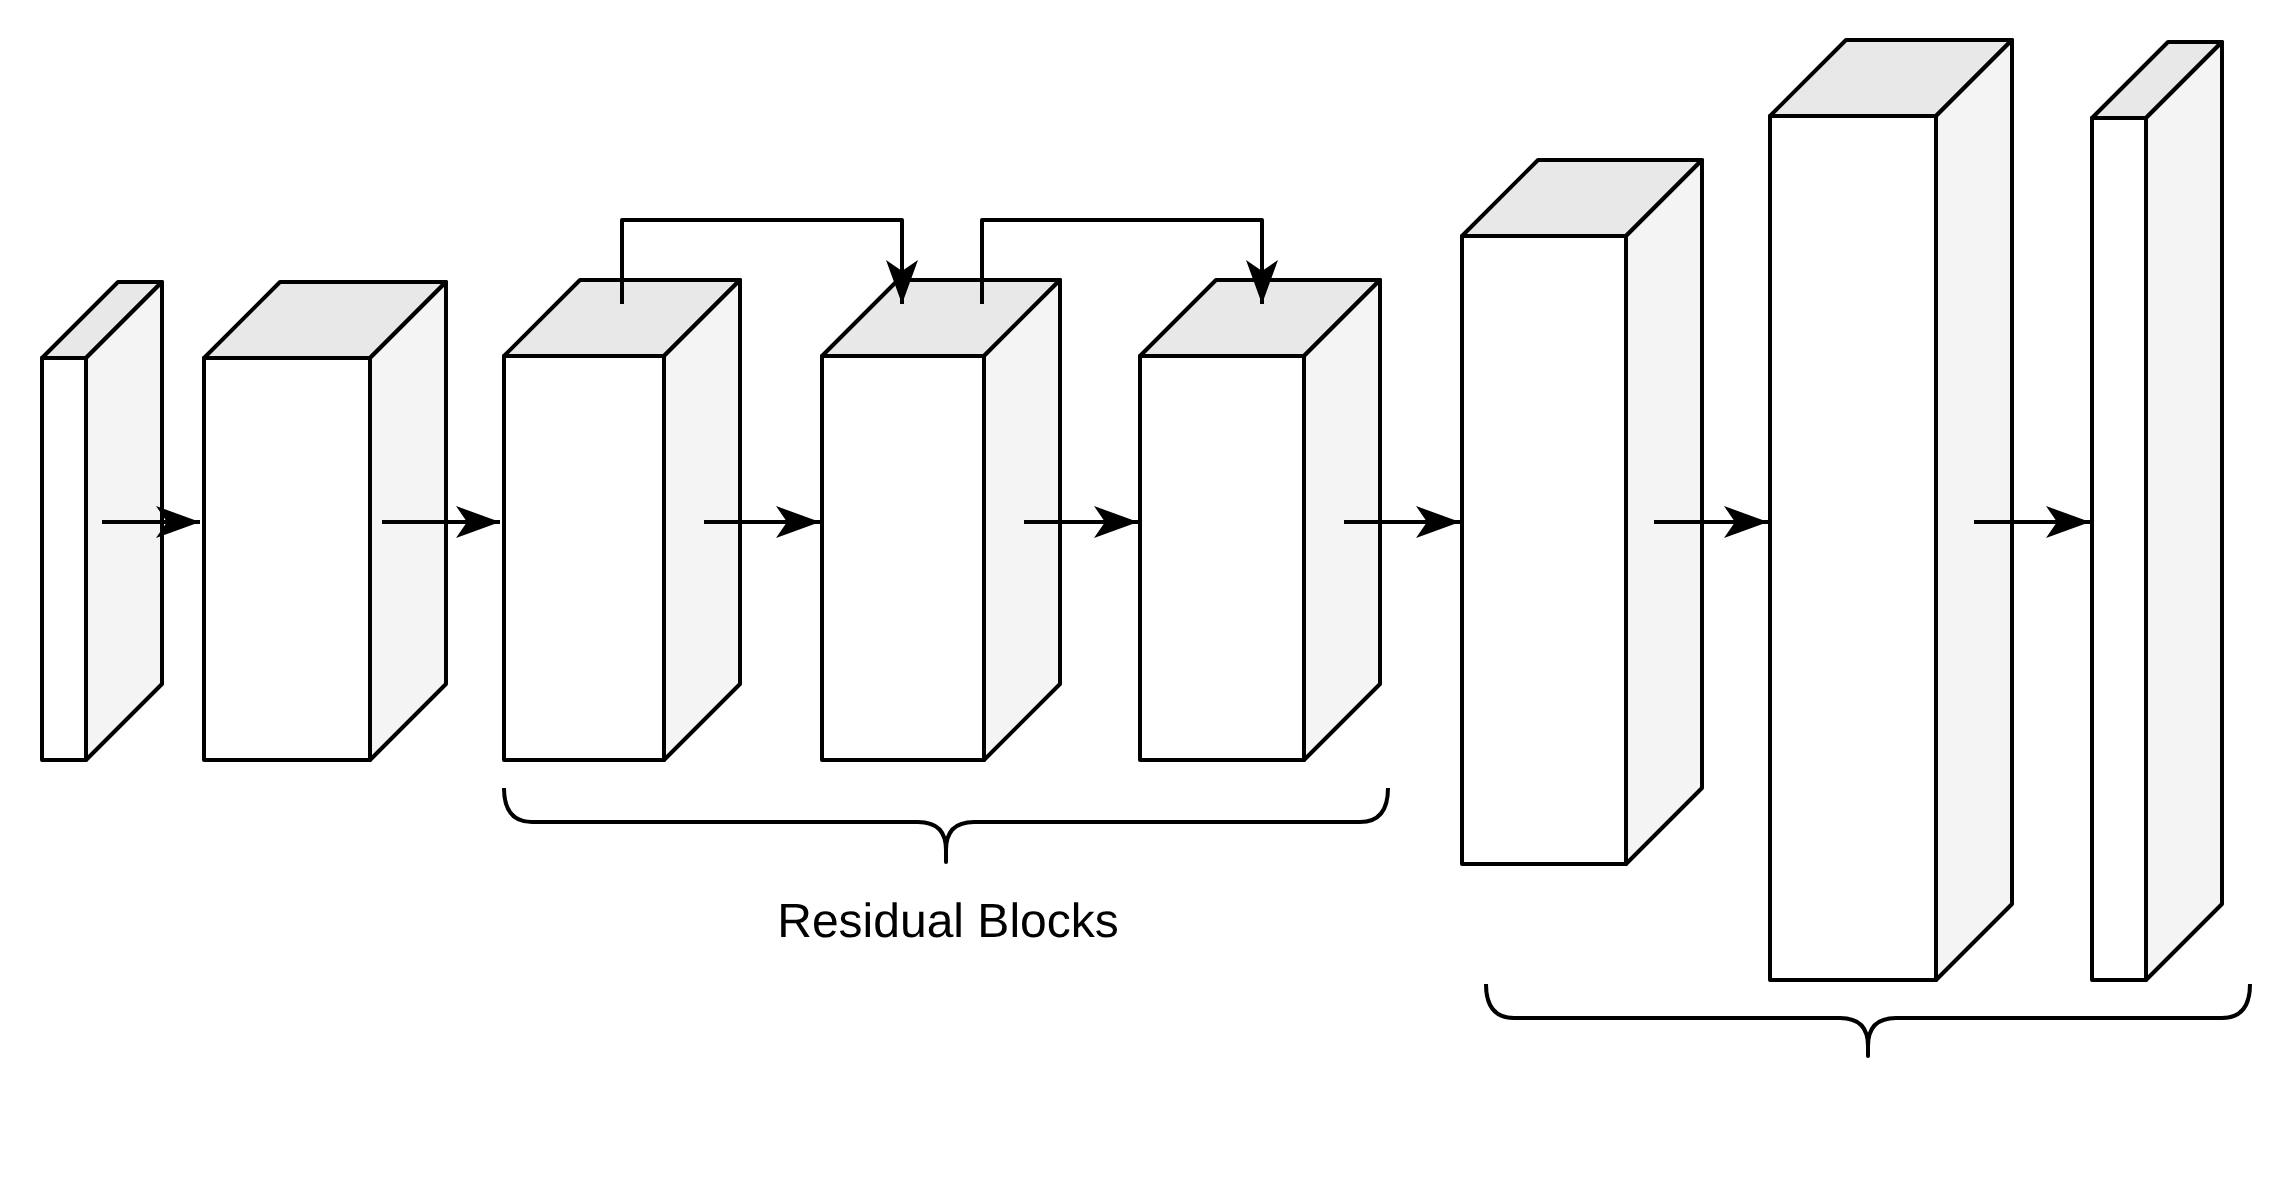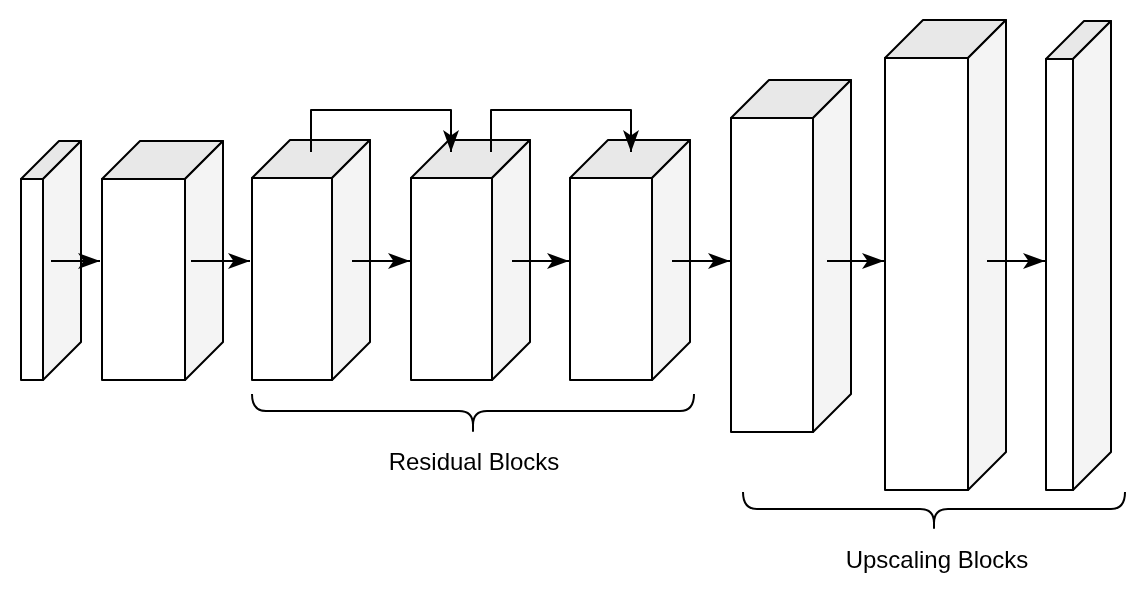--- a/index.html
+++ b/index.html
@@ -90,14 +90,13 @@
       <line x1="827" y1="261" x2="884" y2="261" stroke="#000000" stroke-width="2" marker-end="url(#arrowhead)"></line>
       <line x1="987" y1="261" x2="1045" y2="261" stroke="#000000" stroke-width="2" marker-end="url(#arrowhead)"></line>
       <polyline points="311,152 311,110 451,110 451,152" fill="none" stroke="#000000" stroke-width="2" stroke-linejoin="round" marker-end="url(#arrowhead)"></polyline>
       <polyline points="491,152 491,110 631,110 631,152" fill="none" stroke="#000000" stroke-width="2" stroke-linejoin="round" marker-end="url(#arrowhead)"></polyline>
       <path d="M 252,394 Q 252,411 266,411 H 459 Q 473,411 473,425 V 431 V 425 Q 473,411 487,411 H 680 Q 694,411 694,394" fill="none" stroke="#000000" stroke-width="2" stroke-linejoin="round"></path>
       <path d="M 743,492 Q 743,509 757,509 H 920 Q 934,509 934,523 V 528 V 523 Q 934,509 948,509 H 1111 Q 1125,509 1125,492" fill="none" stroke="#000000" stroke-width="2" stroke-linejoin="round"></path>
     </svg>
 
   <div class="diagram-label" style="left: 474px; top: 462px; color: rgb(0, 0, 0);">Residual Blocks</div>
 
-  <div class="diagram-label" style="left: 937px; top: 560px; color: rgb(0, 0, 0);">Upscaling Blocks</div>
 </div>
 
 </body></html>

